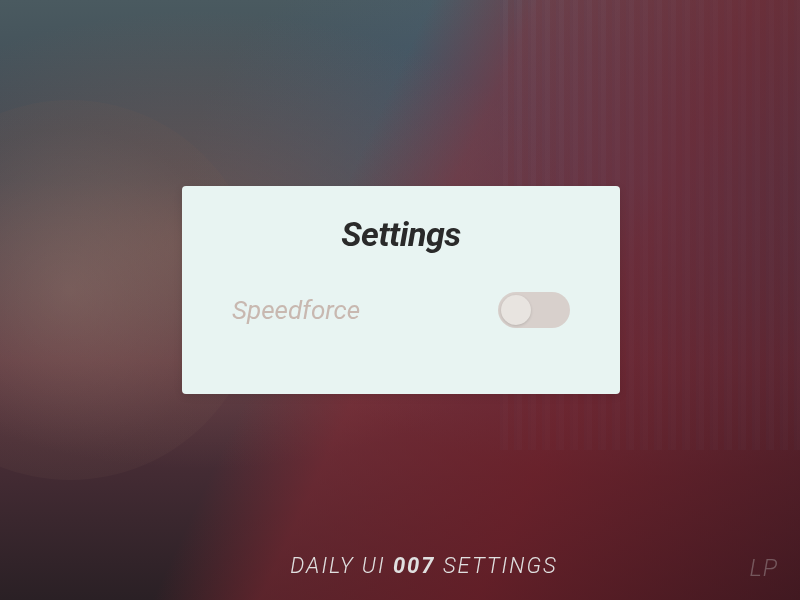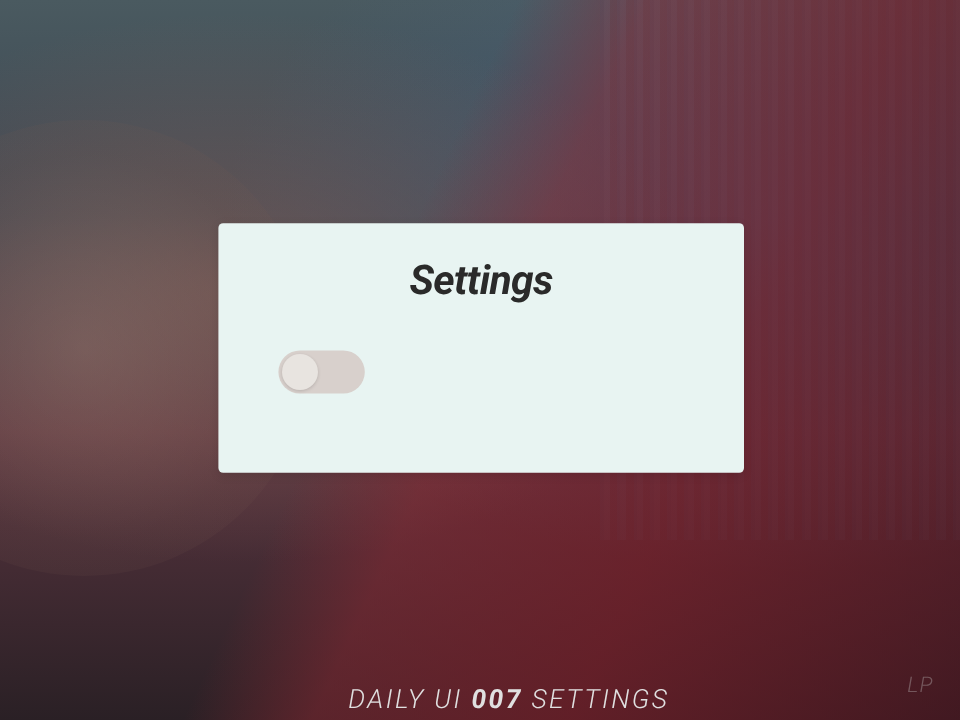--- a/index.html
+++ b/index.html
@@ -97,55 +97,56 @@
       left: 3px;
       top: 3px;
       width: 30px;
       height: 30px;
       background: #e8e4e0;
       border-radius: 50%;
       box-shadow: 0 1px 3px rgba(0,0,0,0.15);
     }
     .footer-caption {
       position: absolute;
-      bottom: 4px;
+      bottom: 22px;
       left: 0;
       right: 0;
       text-align: center;
       color: #e0e0e0;
       font-size: 22px;
       font-weight: 300;
       letter-spacing: 2px;
       padding-left: 48px;
     }
     .footer-caption .bold {
       font-weight: 700;
     }
     .watermark {
       position: absolute;
       bottom: 18px;
       right: 22px;
       color: rgba(200, 200, 200, 0.35);
-      font-size: 18px;
+      font-size: 24px;
       font-weight: 300;
       letter-spacing: 1px;
     }
   </style>
 </head>
 <body>
 
 <div class="background">
   <div class="bg-lines"></div>
   <div class="bg-circle"></div>
   <div class="bg-overlay"></div>
 </div>
 
 <div class="settings-card">
   <div class="settings-title">Settings</div>
   <div class="setting-row">
+    <div class="setting-label">Speedforce</div>
     <div class="toggle">
       <div class="toggle-knob"></div>
     </div>
   </div>
 </div>
 
 <div class="footer-caption">
   <span>DAILY UI </span><span class="bold">007</span><span> SETTINGS</span>
 </div>
 

